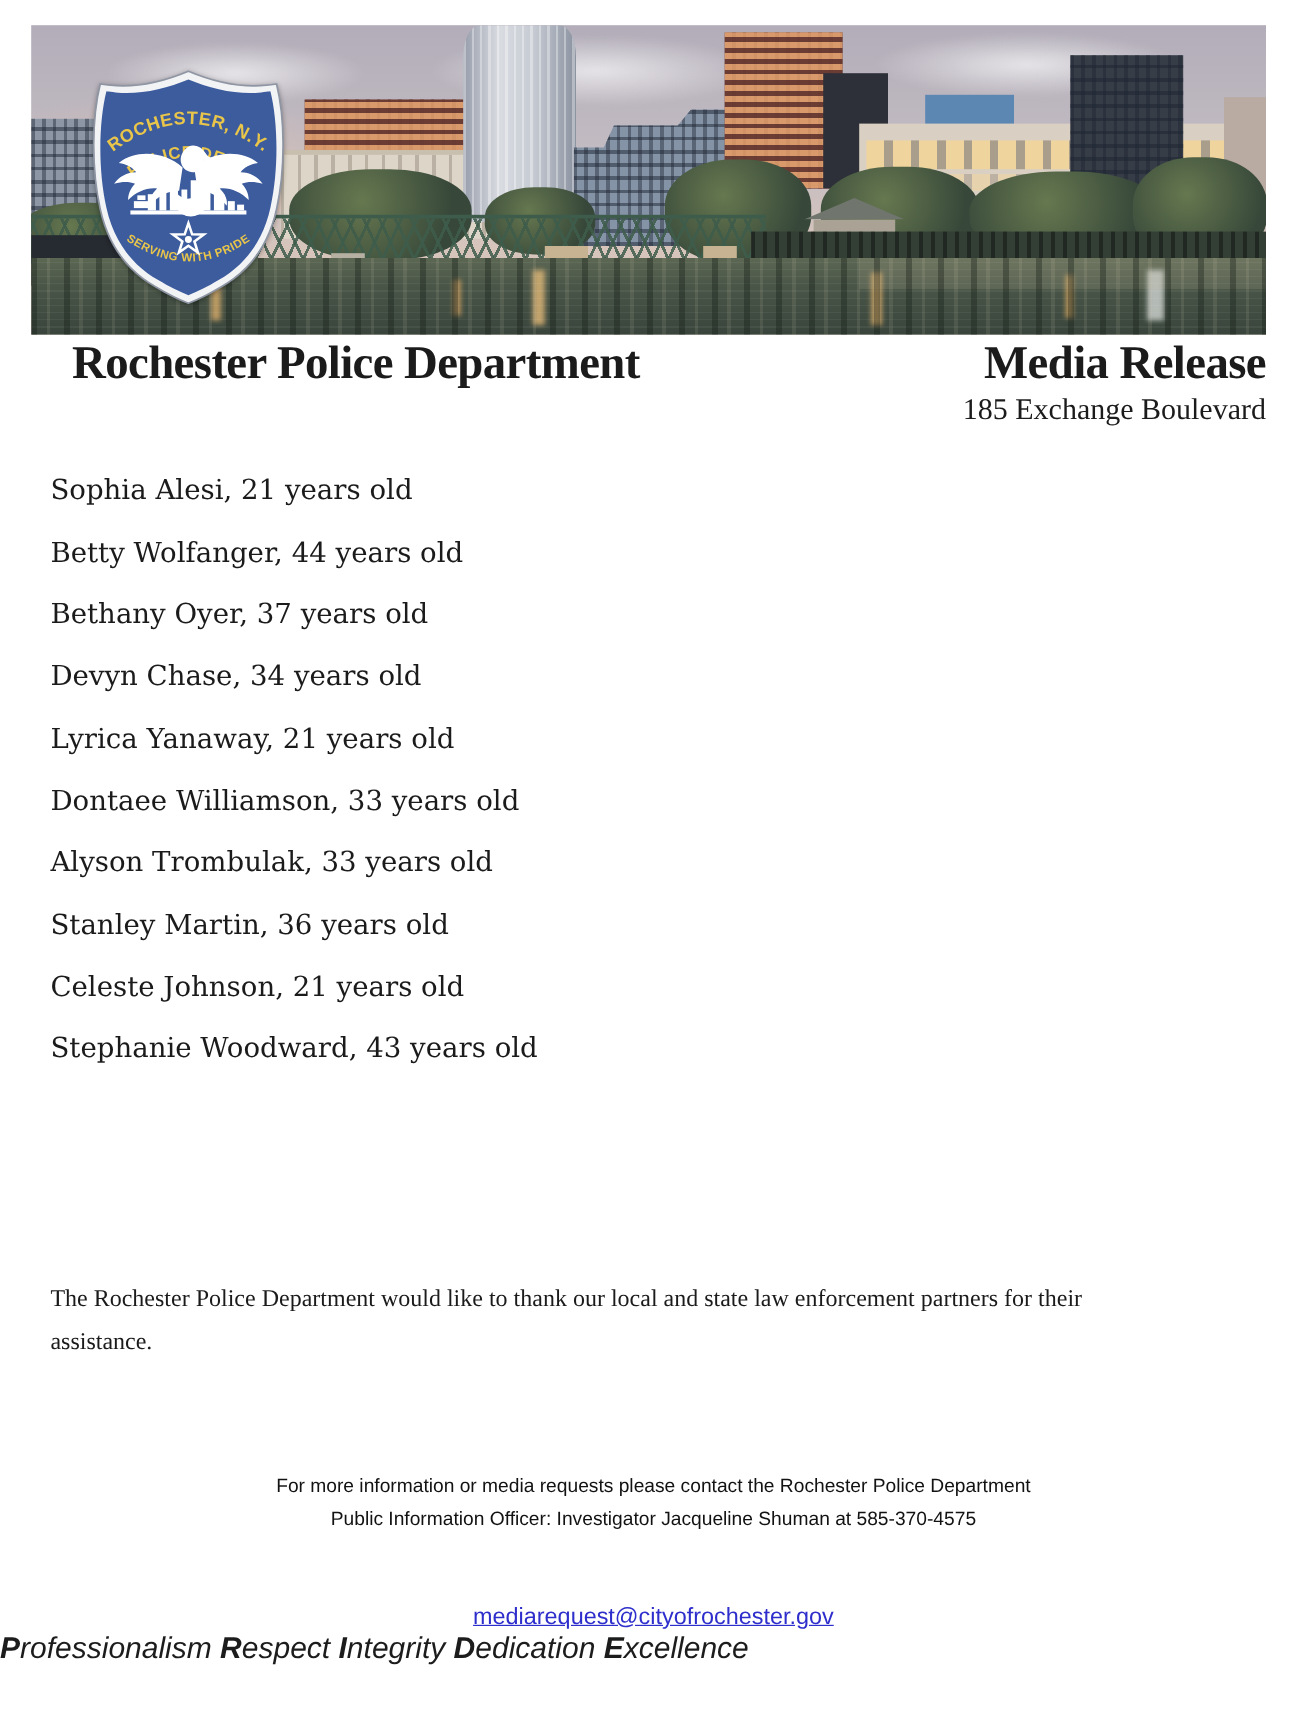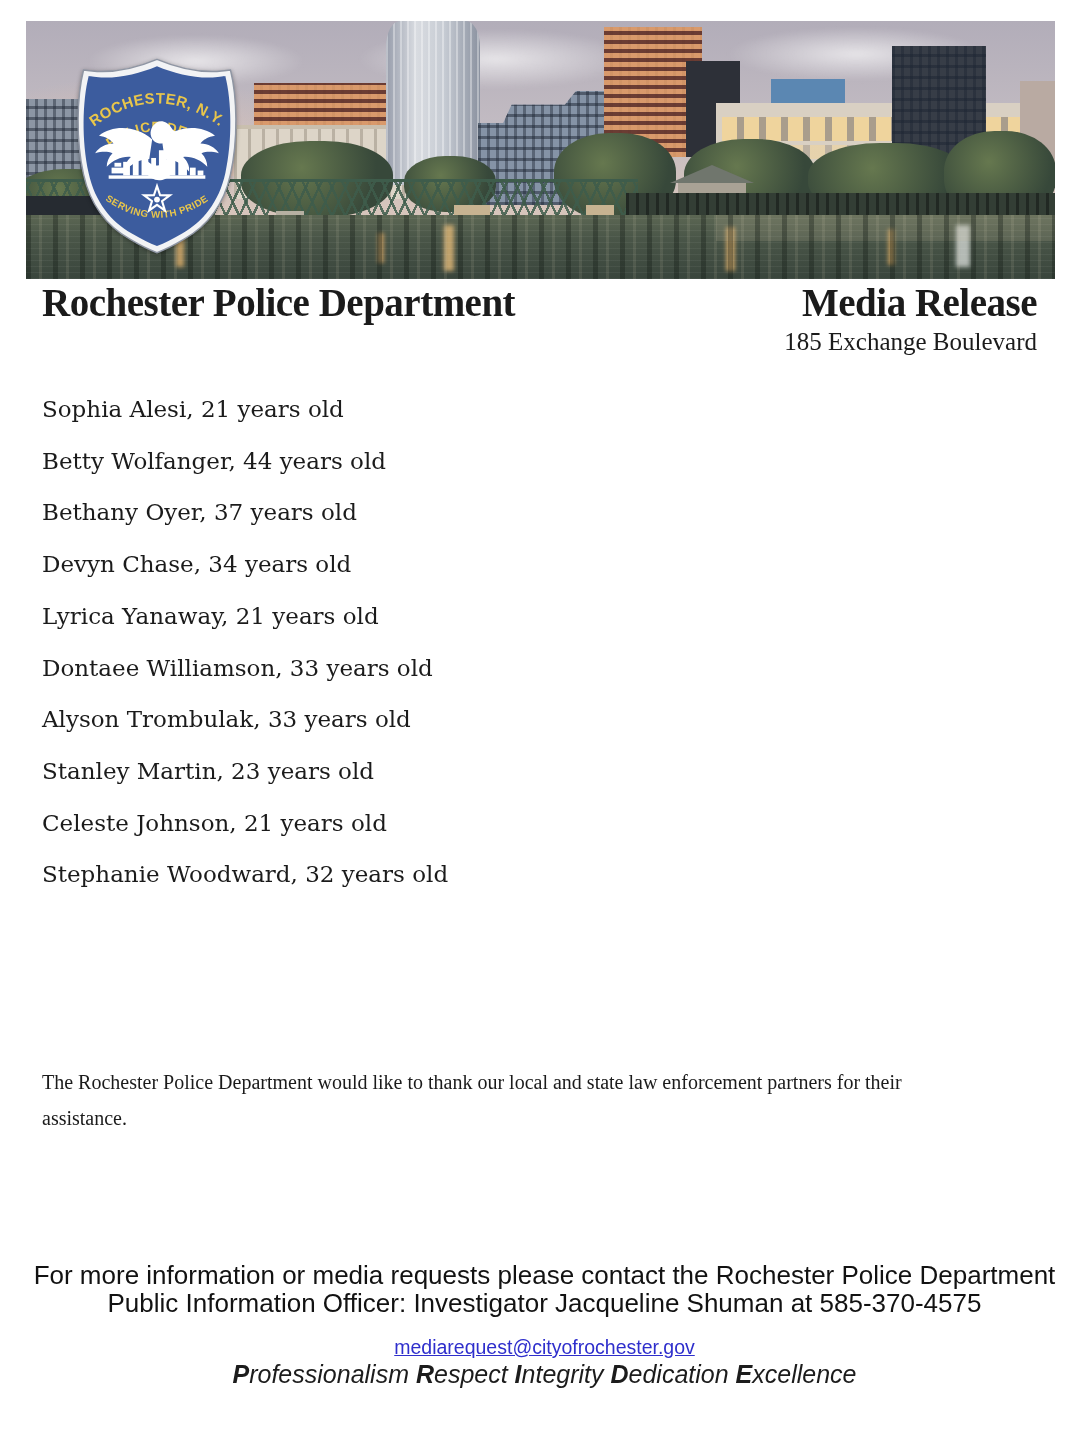--- a/index.html
+++ b/index.html
@@ -66,43 +66,43 @@
         rgba(232,222,192,.10) 13px 16px, transparent 16px 27px),
       repeating-linear-gradient(0deg, rgba(255,255,255,.05) 0 1px, transparent 1px 6px);
   }
   .streak { filter:blur(2px); opacity:.85; }
 
   .badge { position:absolute; left:44px; top:29px; width:174px; height:214px;
     filter:drop-shadow(0 1px 2px rgba(0,0,0,.35)); }
   .btxt { font-family:"Liberation Sans", sans-serif; font-weight:bold; letter-spacing:.5px; }
 
   
-  .masthead { position:absolute; top:283px; left:42px; width:995px;
+  .masthead { position:absolute; top:283px; left:60px; width:995px;
     display:flex; justify-content:space-between; align-items:flex-start;
     font-family:"Liberation Serif", serif; }
   .m-title { font-size:39px; font-weight:bold; line-height:1.05; margin:0; letter-spacing:-.5px; }
   .m-sub { font-size:25px; margin-top:4px; }
   .m-right { text-align:right;margin-left:36px; }
 
   
   .names { position:absolute; left:42px; top:384px; margin:0; padding:0; list-style:none;
     font-family:"DejaVu Serif", serif; font-size:23px; }
   .names li { line-height:51.7px; }
 
   
   .thanks { position:absolute; left:42px; top:1064px; width:905px; margin:0;
     font-family:"Liberation Serif", serif; font-size:20px; line-height:36px; }
 
   
-  .contact { position:absolute; top:1262px; left:0; width:100%; text-align:center;
-    font-family:"Liberation Sans", sans-serif; font-size:26px; line-height:27.5px; color:#121212; }
+  .contact { position:absolute; top:1225px; left:0; width:100%; text-align:center;
+    font-family:"Liberation Sans", sans-serif; font-size:16px; line-height:27.5px; color:#121212; }
   .email-row { position:absolute; top:1324px; left:0; width:100%; text-align:center;
     font-family:"Liberation Sans", sans-serif; font-size:19.5px;margin-top:12px; }
   .email-row a { text-decoration:underline; cursor:pointer; }
-  .motto { position:absolute; top:1360px; left:0; width:100%; text-align:center;
+  .motto { position:absolute; top:1360px; left:0; width:100%; 
     font-family:"Liberation Sans", sans-serif; font-size:25px; font-style:italic; color:#1c1c1c; }
   .motto b { font-weight:bold; }
 </style>
 </head>
 <body>
 
 <div class="page">
 
   <div class="hero">
     <div class="cloud" style="left:60px; top:14px; width:220px; height:52px;"></div>
@@ -204,23 +204,23 @@
   </div>
 
   <ul class="names">
       <li>Sophia Alesi, 21 years old</li>
       <li>Betty Wolfanger, 44 years old</li>
       <li>Bethany Oyer, 37 years old</li>
       <li>Devyn Chase, 34 years old</li>
       <li>Lyrica Yanaway, 21 years old</li>
       <li>Dontaee Williamson, 33 years old</li>
       <li>Alyson Trombulak, 33 years old</li>
-      <li>Stanley Martin, 23 years old</li>
+      <li>Stanley Martin, 36 years old</li>
       <li>Celeste Johnson, 21 years old</li>
-      <li>Stephanie Woodward, 32 years old</li>
+      <li>Stephanie Woodward, 43 years old</li>
     </ul>
 
   <p class="thanks">The Rochester Police Department would like to thank our local and state law enforcement partners for their assistance.</p>
 
   <div class="contact">
     <div>For more information or media requests please contact the Rochester Police Department</div>
     <div>Public Information Officer: Investigator Jacqueline Shuman at 585-370-4575</div>
   </div>
   <div class="email-row">
     <a style="color: rgb(46, 46, 204);">mediarequest@cityofrochester.gov</a>

